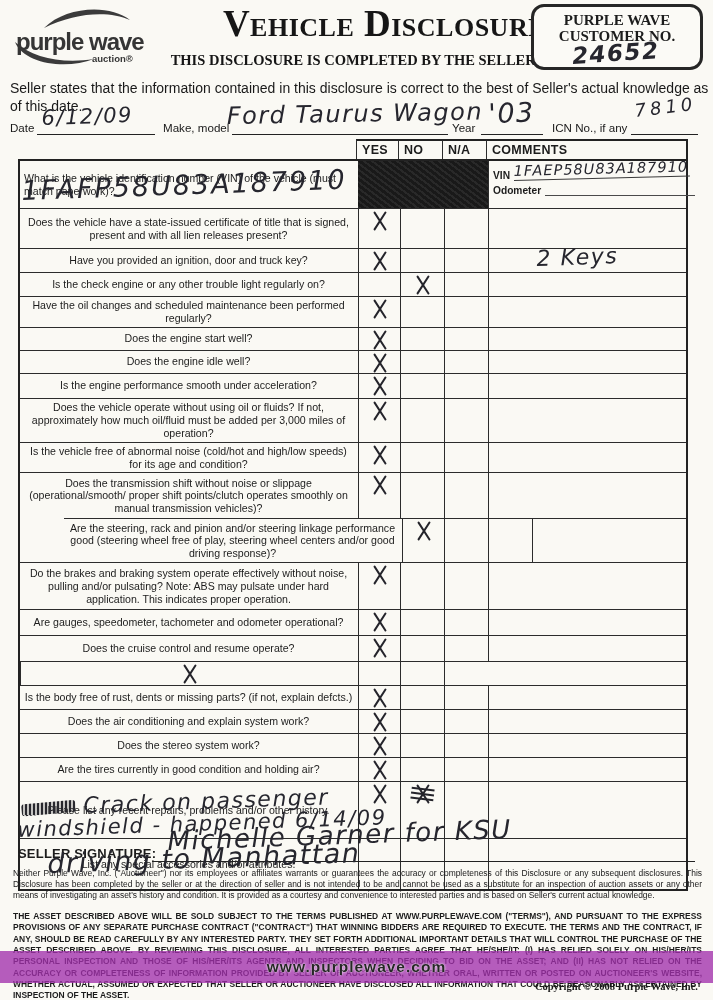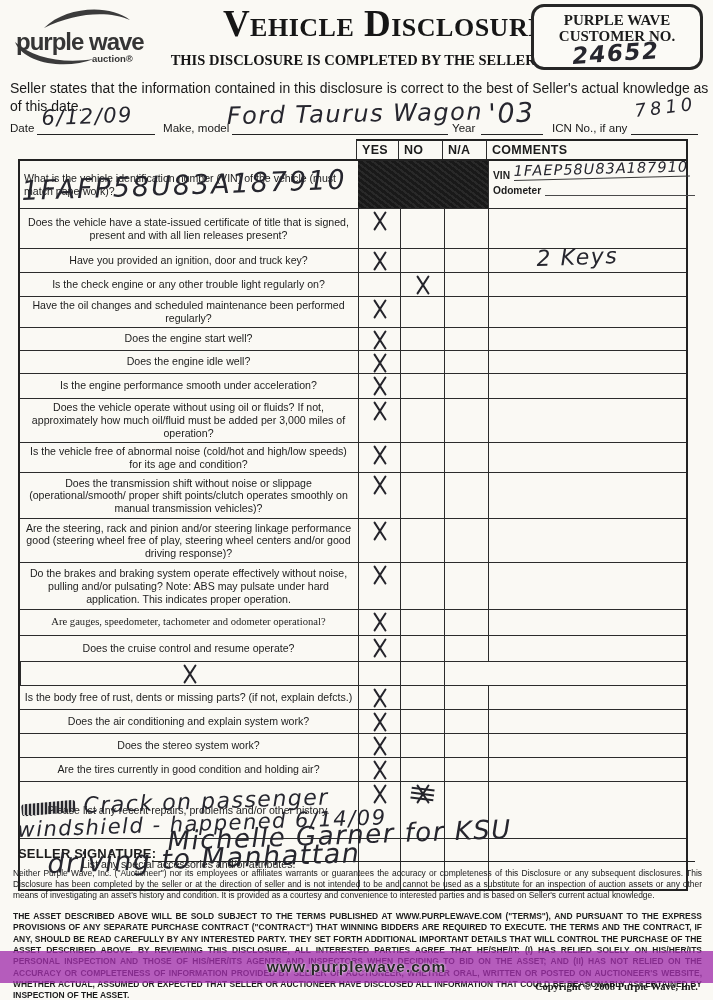--- a/index.html
+++ b/index.html
@@ -261,21 +261,21 @@
           <div class="qc">
             <span class="qtext">Does the transmission shift without noise or slippage (operational/smooth/ proper shift points/clutch operates smoothly on manual transmission vehicles)?</span>
           </div>
           <div class="cc">
             <span class="xmark"></span>
           </div>
           <div class="cc"></div>
           <div class="cc"></div>
           <div class="cm"></div>
         </div>
-        <div class="trow" style="min-height: 43px;">
+        <div class="trow" style="min-height: 43px; margin-left: 44px;">
           <div class="qc">
             <span class="qtext">Are the steering, rack and pinion and/or steering linkage performance good (steering wheel free of play, steering wheel centers and/or good driving response)?</span>
           </div>
           <div class="cc">
             <span class="xmark"></span>
           </div>
           <div class="cc"></div>
           <div class="cc"></div>
           <div class="cm"></div>
         </div>
@@ -283,21 +283,21 @@
           <div class="qc">
             <span class="qtext">Do the brakes and braking system operate effectively without noise, pulling and/or pulsating? Note: ABS may pulsate under hard application.  This indicates proper operation.</span>
           </div>
           <div class="cc">
             <span class="xmark"></span>
           </div>
           <div class="cc"></div>
           <div class="cc"></div>
           <div class="cm"></div>
         </div>
-        <div class="trow" style="min-height: 25px; font-family: Liberation Serif, serif;">
+        <div class="trow" style="min-height: 25px;">
           <div class="qc">
             <span class="qtext">Are gauges, speedometer, tachometer and odometer operational?</span>
           </div>
           <div class="cc">
             <span class="xmark"></span>
           </div>
           <div class="cc"></div>
           <div class="cc"></div>
           <div class="cm"></div>
         </div>

